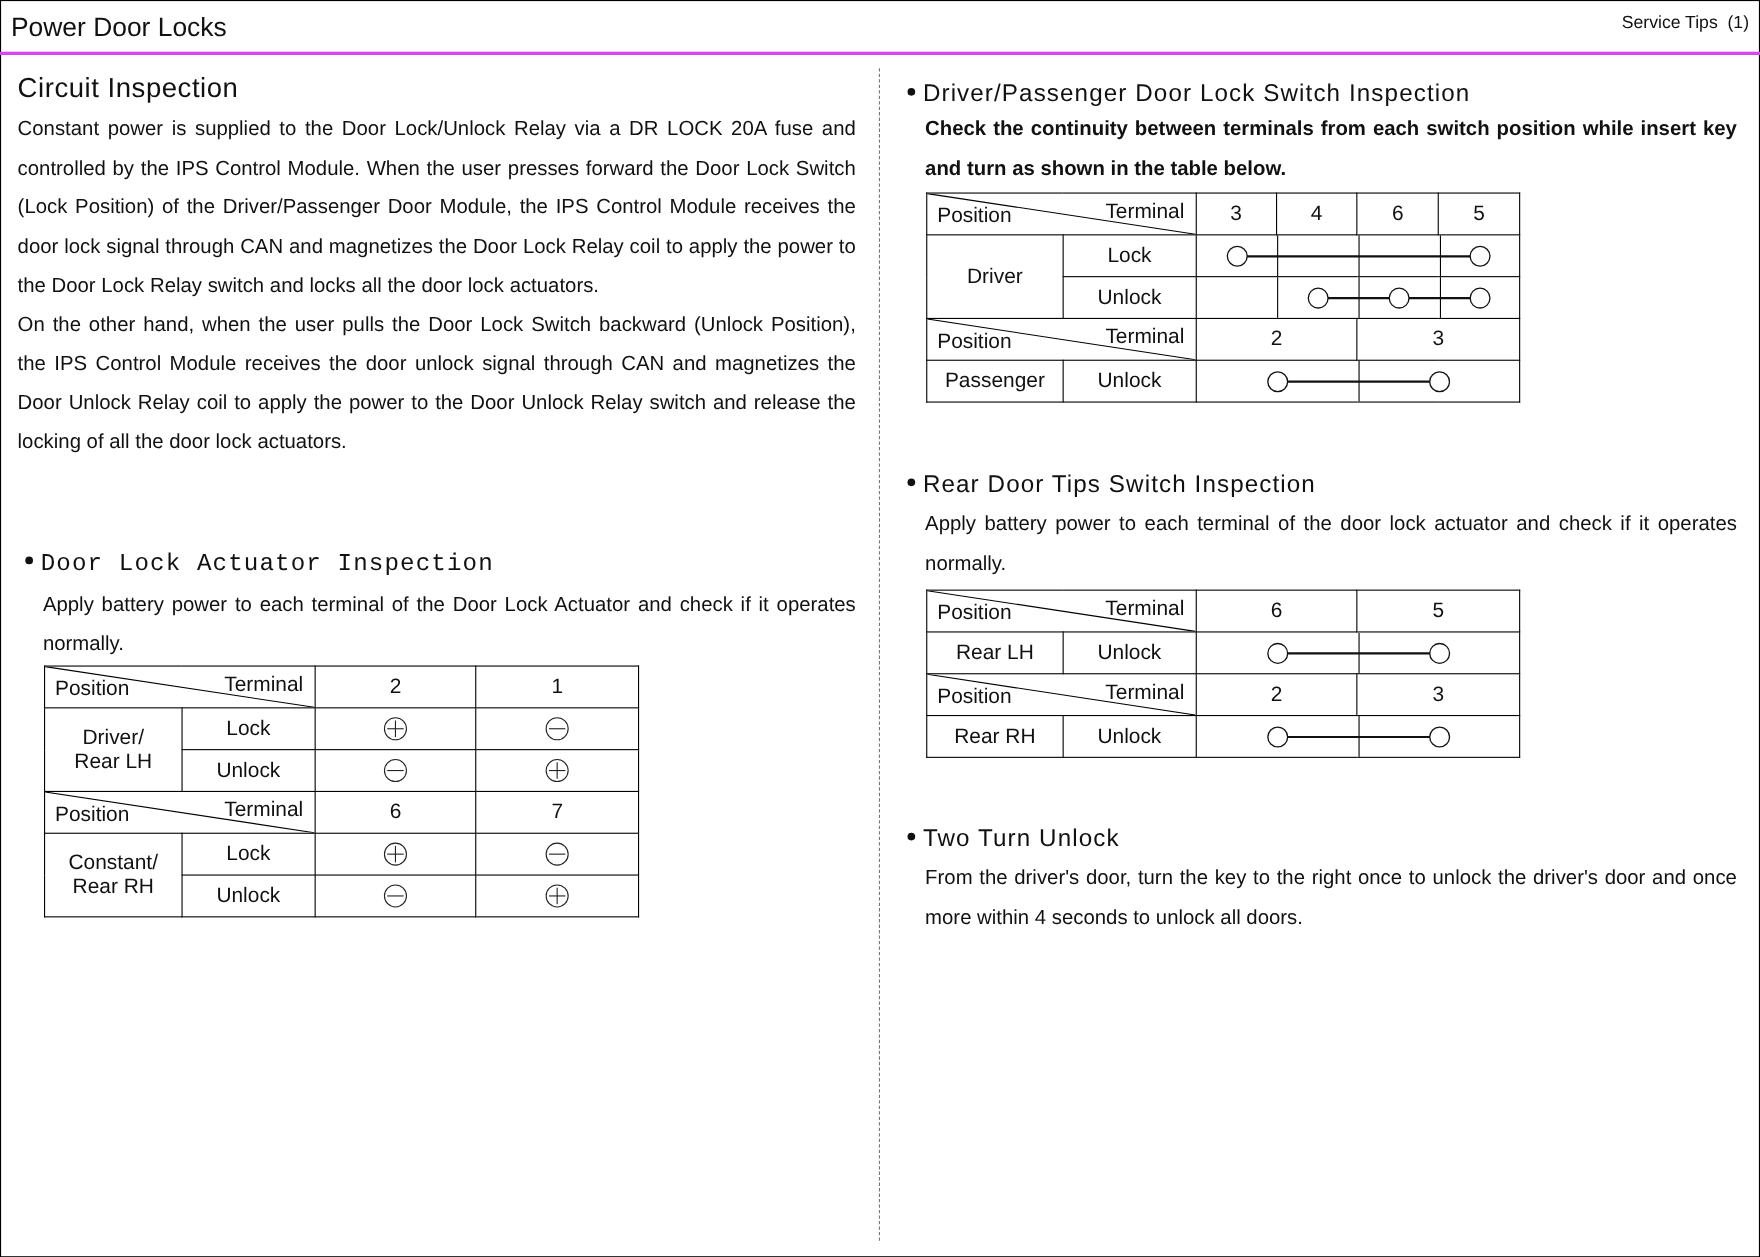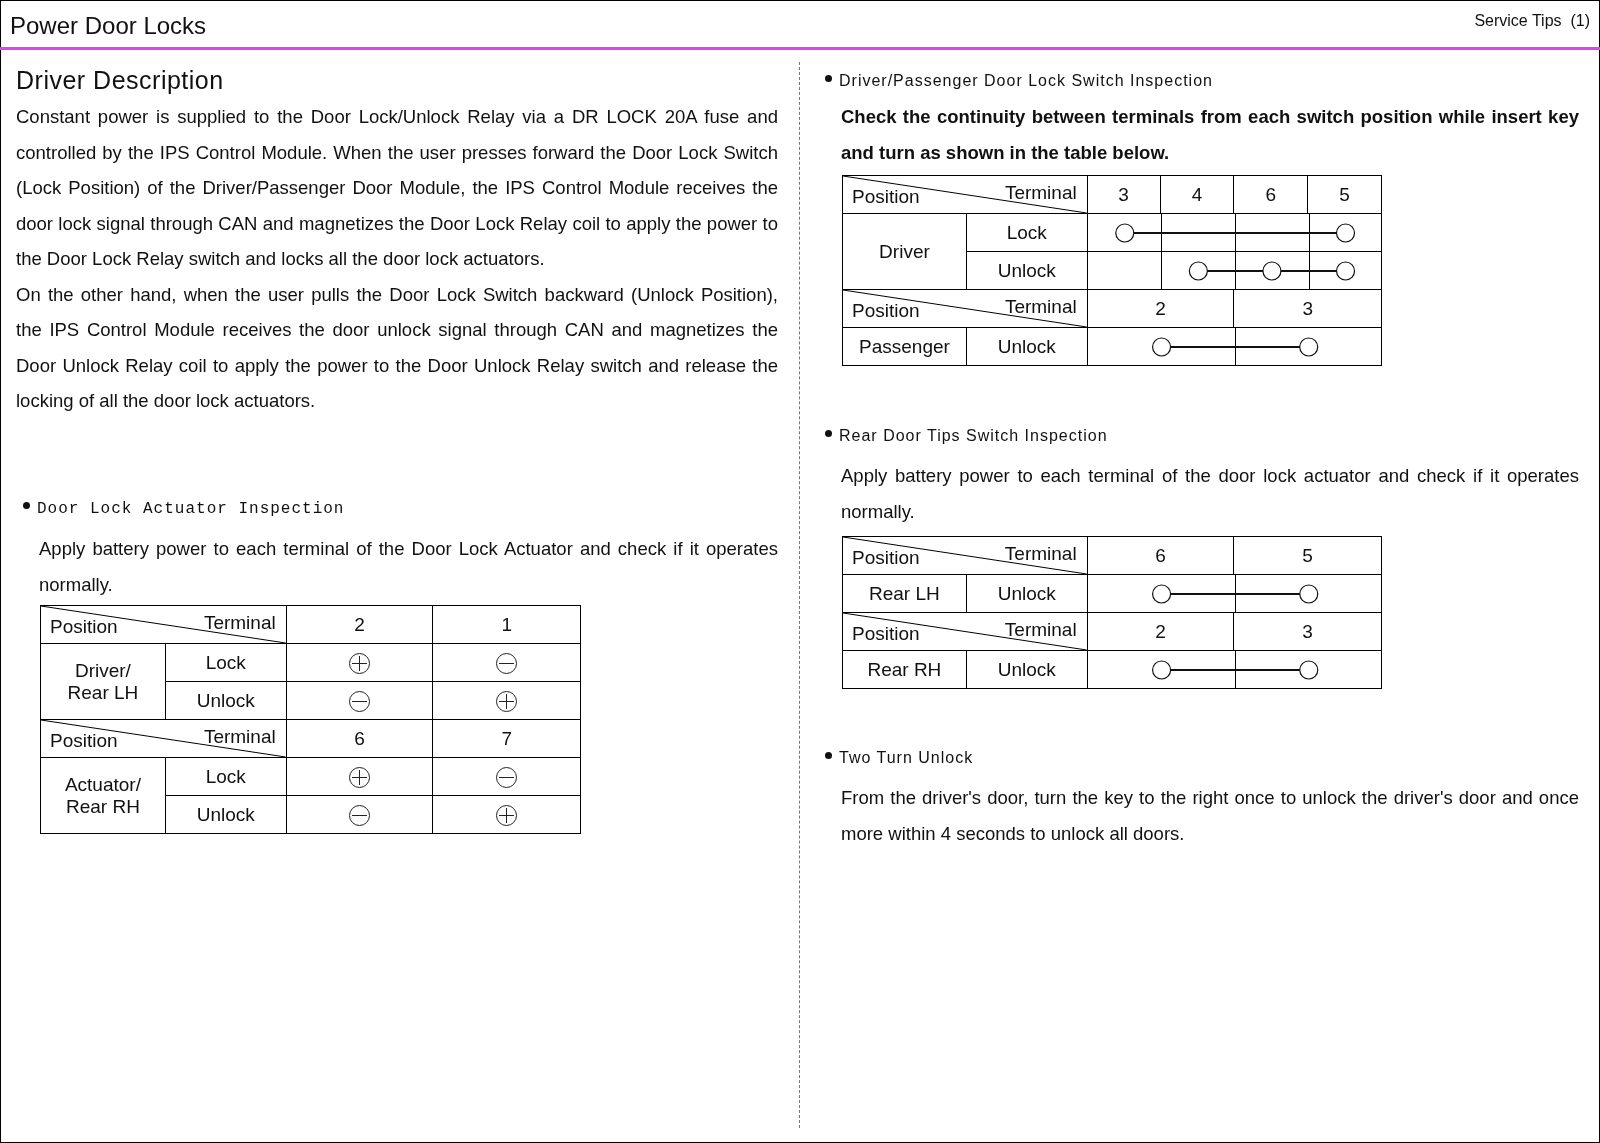--- a/index.html
+++ b/index.html
@@ -5,21 +5,21 @@
   html,body{margin:0;padding:0;background:#fff;}
   body{width:1600px;height:1143px;position:relative;overflow:hidden;font-family:"Liberation Sans",sans-serif;color:#111;}
   .frame{position:absolute;left:0;top:0;width:1598px;height:1141px;border:1px solid #000;}
   .hdr{position:absolute;left:0;top:0;width:1600px;height:50px;border-bottom:3px solid #d946ef;box-sizing:border-box;}
   .hdr-title{position:absolute;left:10px;top:12px;font-size:24px;}
   .hdr-right{position:absolute;right:10px;top:12px;font-size:16px;white-space:pre;}
   .divider{position:absolute;left:799px;top:62px;height:1066px;border-left:1px dashed #777;}
   .h1{position:absolute;left:16px;top:66px;font-size:25px;letter-spacing:0.5px;}
   .para{position:absolute;font-size:18.5px;line-height:35.5px;text-align:justify;}
   .para p{margin:0;}
-  .h2{position:absolute;font-size:16px;letter-spacing:1px;text-align:right;}
+  .h2{position:absolute;font-size:22px;letter-spacing:1px;text-align:right;}
   .h2 .dot{display:inline-block;width:7px;height:7px;border-radius:50%;background:#111;vertical-align:middle;margin-right:7px;position:relative;top:-3px;}
   table.t{position:absolute;border-collapse:collapse;font-size:19px;}
   table.t td{border:1px solid #000;text-align:center;padding:0;height:37px;}
   td.diag{position:relative;height:56px;background:linear-gradient(to top right,transparent calc(50% - 0.6px),#000 calc(50% - 0.3px),#000 calc(50% + 0.3px),transparent calc(50% + 0.6px));}
   td.diag{background:none;}
   td.diag svg{position:absolute;left:0;top:0;width:100%;height:100%;}
   td.diag .term{position:absolute;right:10px;top:6px;}
   td.diag .pos{position:absolute;left:9px;bottom:5px;}
   .sym{display:inline-block;width:19px;height:19px;border:1px solid #222;border-radius:50%;position:relative;vertical-align:middle;}
   .sym::before{content:"";position:absolute;left:2px;right:2px;top:9px;height:1px;background:#222;}
@@ -32,21 +32,21 @@
 
 <div class="frame"></div>
 
 <div class="hdr">
   <div class="hdr-title">Power Door Locks</div>
   <div class="hdr-right">Service Tips  (1)</div>
 </div>
 
 <div class="divider"></div>
 
-<div class="h1">Driver Description</div>
+<div class="h1">Circuit Inspection</div>
 <div class="para" style="left:16px;top:99px;width:762px;">
   <p>Constant power is supplied to the Door Lock/Unlock Relay via a DR LOCK 20A fuse and controlled by the IPS Control Module. When the user presses forward the Door Lock Switch (Lock Position) of the Driver/Passenger Door Module, the IPS Control Module receives the door lock signal through CAN and magnetizes the Door Lock Relay coil to apply the power to the Door Lock Relay switch and locks all the door lock actuators.</p>
   <p>On the other hand, when the user pulls the Door Lock Switch backward (Unlock Position), the IPS Control Module receives the door unlock signal through CAN and magnetizes the Door Unlock Relay coil to apply the power to the Door Unlock Relay switch and release the locking of all the door lock actuators.</p>
 </div>
 
 <div class="h2" style="left:23px;top:500px;font-family:Liberation Mono, monospace;"><span class="dot"></span><span>Door Lock Actuator Inspection</span></div>
 <div class="para" style="left:39px;top:531px;width:739px;">Apply battery power to each terminal of the Door Lock Actuator and check if it operates normally.</div>
 
 <table class="t" style="left:40px;top:605px;width:541px;">
   <colgroup>
@@ -83,21 +83,21 @@
           <svg preserveAspectRatio="none" viewBox="0 0 100 100">
             <line x1="0" y1="0" x2="100" y2="100" stroke="#000" stroke-width="1" vector-effect="non-scaling-stroke"></line>
           </svg>
           <span class="term">Terminal</span>
           <span class="pos">Position</span>
         </td>
     <td>6</td>
     <td>7</td>
   </tr>
   <tr>
-    <td rowspan="2"><span>Actuator/</span><br><span>Rear RH</span></td>
+    <td rowspan="2"><span>Constant/</span><br><span>Rear RH</span></td>
     <td>Lock</td>
     <td><span class="sym plus"></span></td>
     <td><span class="sym minus"></span></td>
   </tr>
   <tr>
     <td>Unlock</td>
     <td><span class="sym minus"></span></td>
     <td><span class="sym plus"></span></td>
   </tr>
 </tbody>

